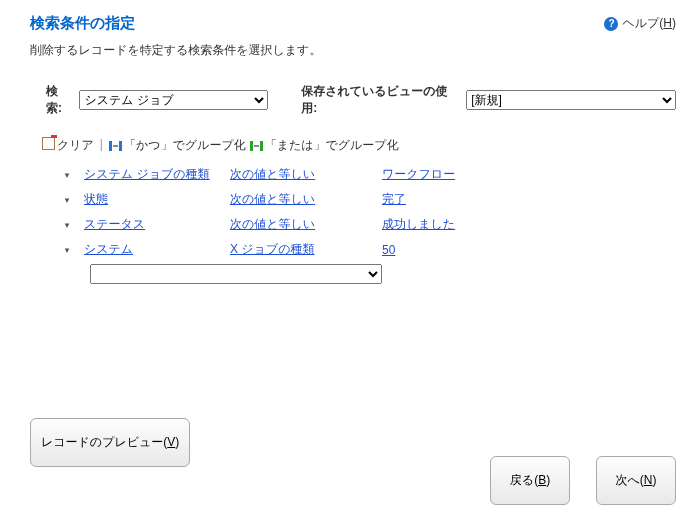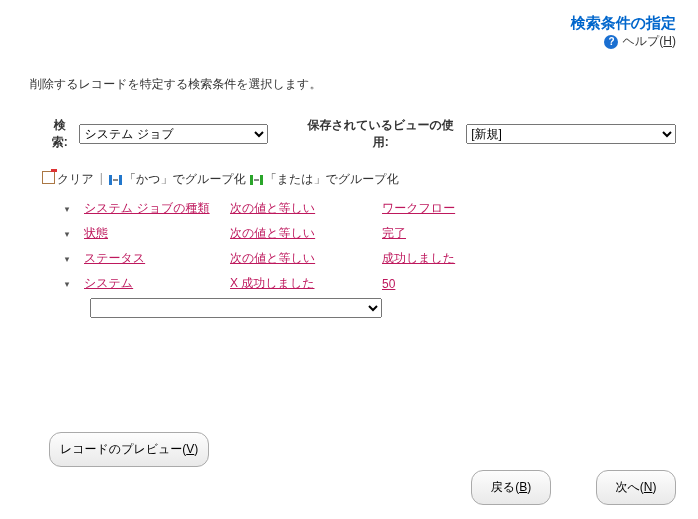--- a/index.html
+++ b/index.html
@@ -9,23 +9,22 @@
       background: #fff;
       color: #333;
       width: 698px;
       height: 519px;
       position: relative;
       padding: 14px 22px 10px 30px;
     }
     .header {
       display: flex;
       justify-content: space-between;
-      align-items: flex-end;
-      margin-bottom: 26px;
-      flex-direction: column;
+      align-items: center;
+      margin-bottom: 9px;
     }
     .title {
       color: #0066cc;
       font-size: 15px;
       font-weight: bold;
     }
     .help {
       color: #333;
       font-size: 12px;
       display: flex;
@@ -52,21 +51,20 @@
     .search-row {
       display: flex;
       align-items: center;
       gap: 6px;
       margin-left: 16px;
       margin-bottom: 20px;
     }
     .search-row label {
       font-weight: bold;
       font-size: 12px;
-      text-align: center;
     }
     .search-row select {
       font-family: inherit;
       font-size: 12px;
     }
     .select-search { width: 192px; height: 20px; }
     .select-view { width: 214px; height: 20px; }
     .toolbar {
       display: flex;
       gap: 0;
@@ -134,21 +132,21 @@
       width: 14px;
       text-align: center;
       color: #555;
       font-size: 9px;
       margin-right: 10px;
     }
     .col-field { width: 146px; }
     .col-op { width: 152px; }
     .col-val { flex: 1; }
     .link {
-      color: #be185d;
+      color: #1d4ed8;
       text-decoration: underline;
       cursor: pointer;
     }
     .empty-row {
       margin-left: 30px;
       margin-top: 2px;
       display: flex;
       align-items: center;
       gap: 6px;
     }
@@ -162,26 +160,25 @@
       font-family: inherit;
     }
     .preview-row {
       position: absolute;
       left: 30px;
       bottom: 52px;
     }
     .btn {
       background: linear-gradient(#fdfdfd, #e9e9e9);
       border: 1px solid #aaa;
-      padding: 8px 10px;
+      padding: 15px 10px;
       font-family: inherit;
       font-size: 12px;
       cursor: pointer;
-      border-radius: 12px;
-      margin-left: 19px;
+      border-radius: 6px;
     }
     .footer {
       position: absolute;
       right: 22px;
       bottom: 14px;
       display: flex;
       gap: 26px;
     }
     .footer .btn {
       min-width: 80px;
@@ -248,21 +245,21 @@
   </div>
   <div class="criteria-row">
     <span class="chevron">▾</span>
     <span class="col-field"><span class="link">ステータス</span></span>
     <span class="col-op"><span class="link">次の値と等しい</span></span>
     <span class="col-val"><span class="link">成功しました</span></span>
   </div>
   <div class="criteria-row">
     <span class="chevron">▾</span>
     <span class="col-field"><span class="link">システム</span></span>
-    <span class="col-op"><span class="link">X 成功しました</span></span>
+    <span class="col-op"><span class="link">X ジョブの種類</span></span>
     <span class="col-val"><span class="link">50</span></span>
   </div>
 </div>
 
 <div class="empty-row">
   <span class="empty-chev"></span>
   <select class="empty-select">
     <option></option>
   </select>
 </div>

